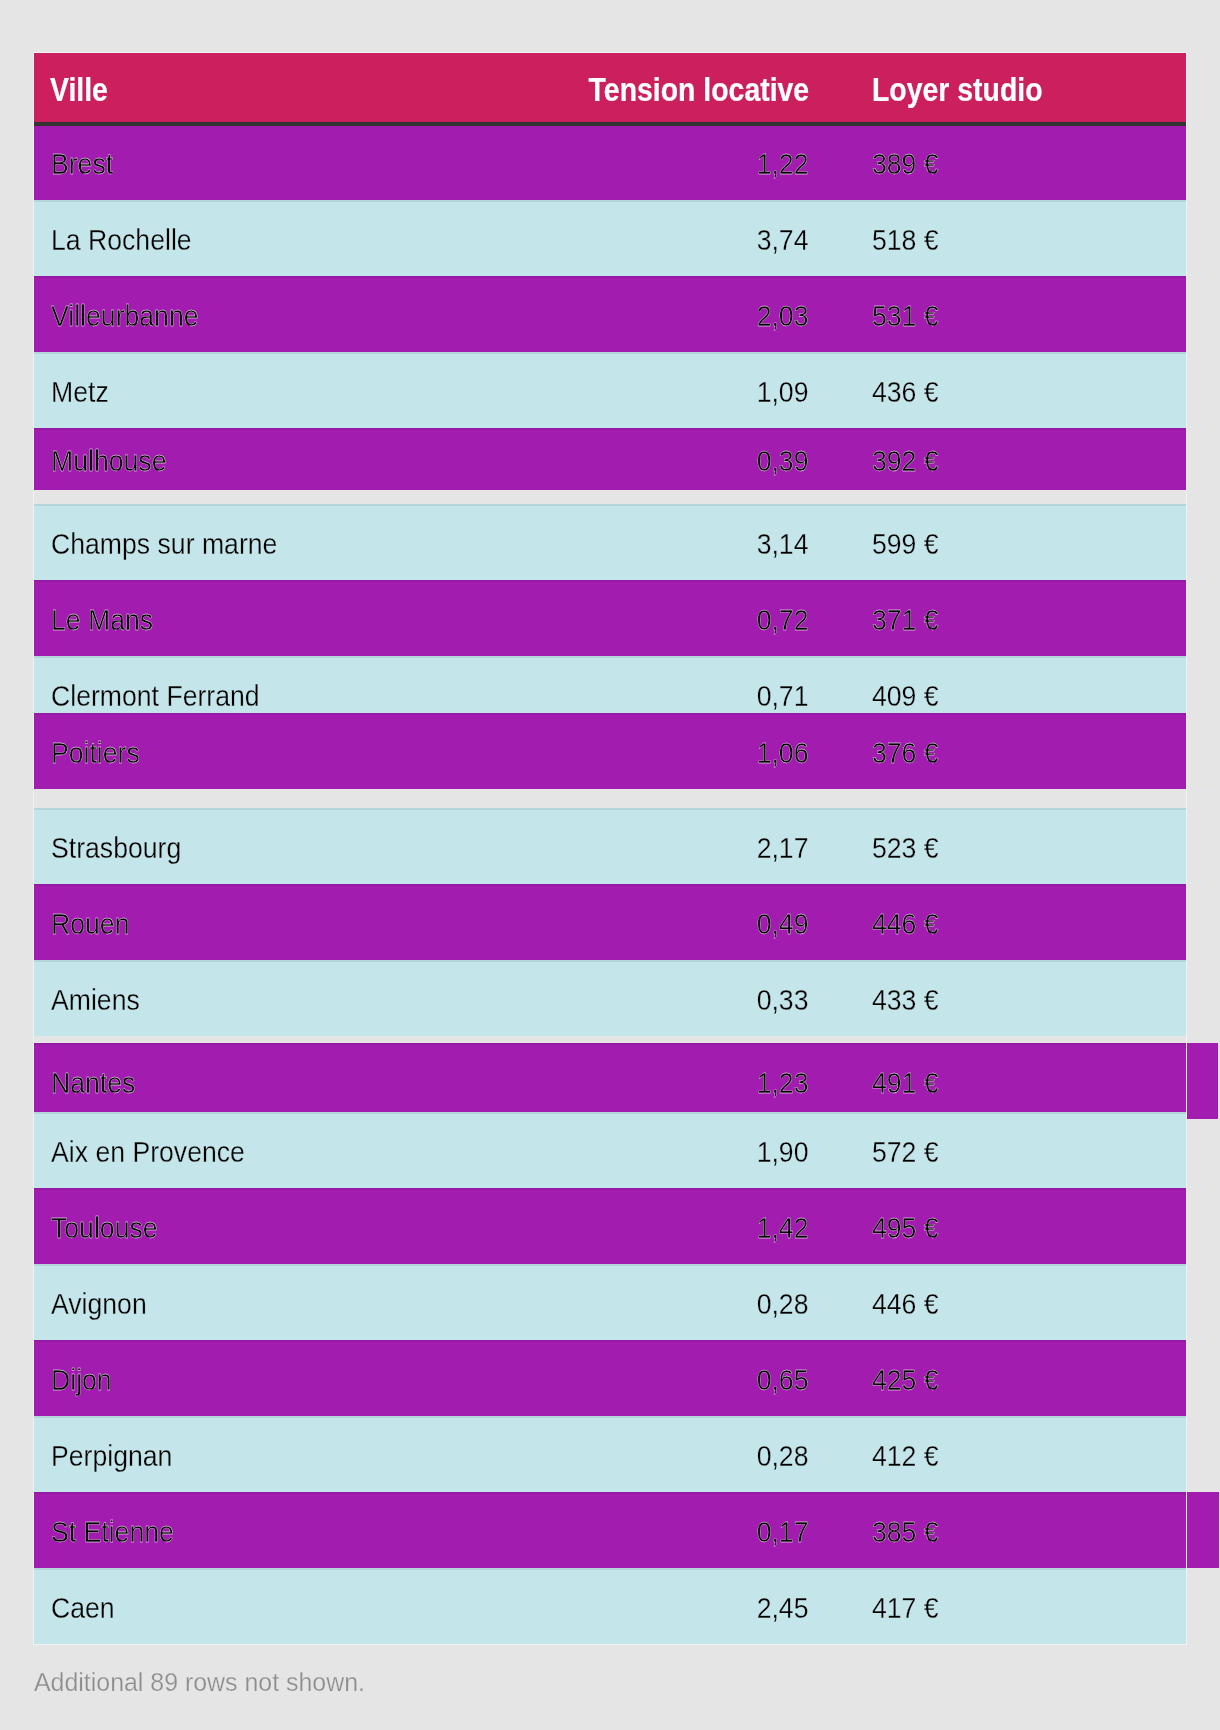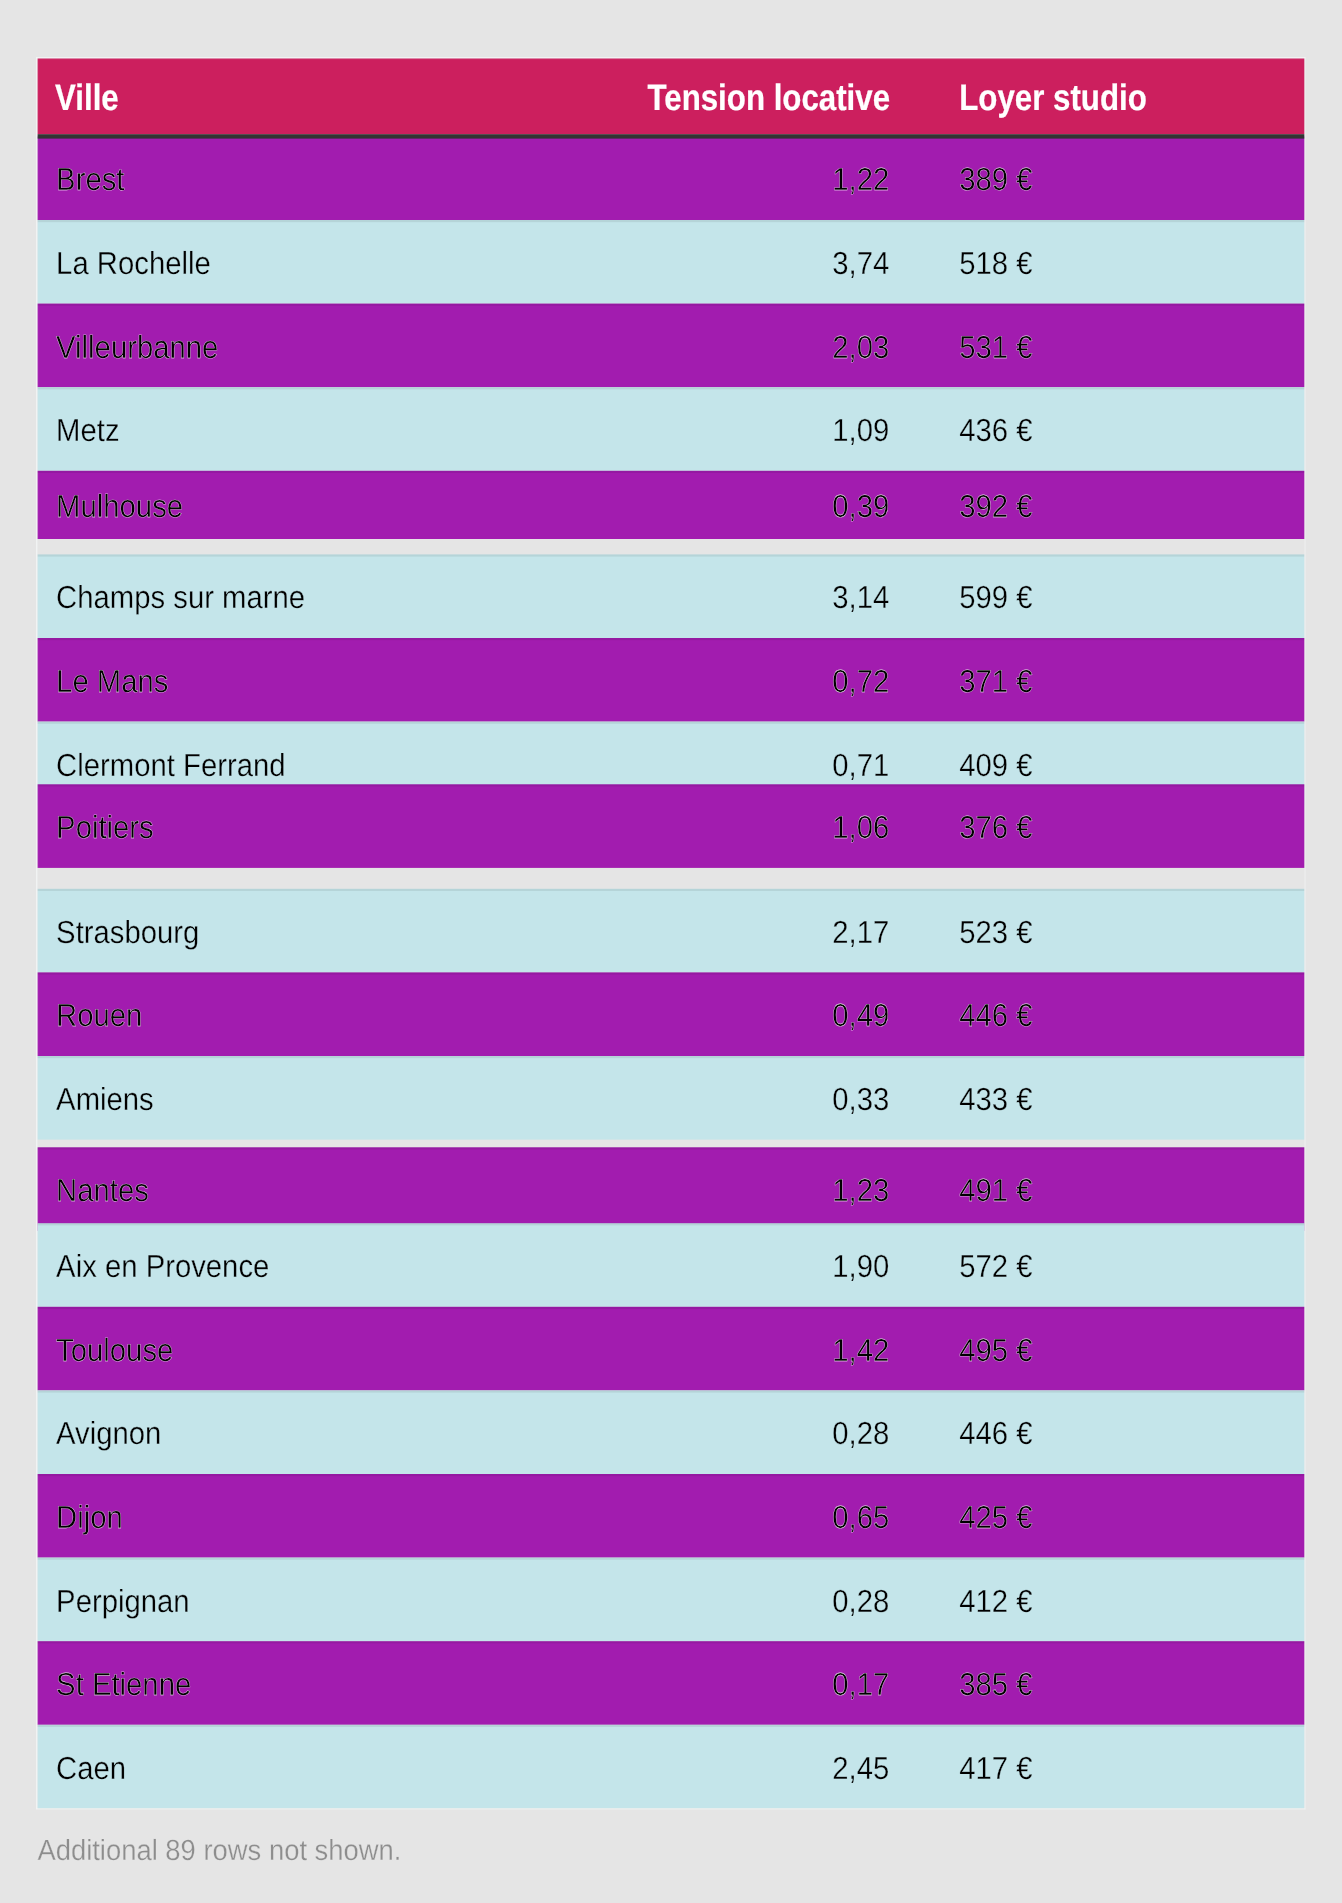--- a/index.html
+++ b/index.html
@@ -235,21 +235,21 @@
           <div class="cell c1">
             <span class="bx">Amiens</span>
           </div>
           <div class="cell c2">
             <span class="bx">0,33</span>
           </div>
           <div class="cell c3">
             <span class="bx">433 €</span>
           </div>
         </div>
-        <div class="row odd" style="top: 990px; height: 76px;">
+        <div class="row odd" style="top: 990px; height: 76px; padding-left: 32px;">
           <div class="rowline"></div>
           <div class="cell c1">
             <span class="bx">Nantes</span>
           </div>
           <div class="cell c2">
             <span class="bx">1,23</span>
           </div>
           <div class="cell c3">
             <span class="bx">491 €</span>
           </div>
@@ -307,21 +307,21 @@
           <div class="cell c1">
             <span class="bx">Perpignan</span>
           </div>
           <div class="cell c2">
             <span class="bx">0,28</span>
           </div>
           <div class="cell c3">
             <span class="bx">412 €</span>
           </div>
         </div>
-        <div class="row odd" style="top: 1439.2px; height: 76px;">
+        <div class="row odd" style="top: 1439.2px; height: 76px; padding-left: 33px;">
           <div class="rowline"></div>
           <div class="cell c1">
             <span class="bx">St Etienne</span>
           </div>
           <div class="cell c2">
             <span class="bx">0,17</span>
           </div>
           <div class="cell c3">
             <span class="bx">385 €</span>
           </div>

